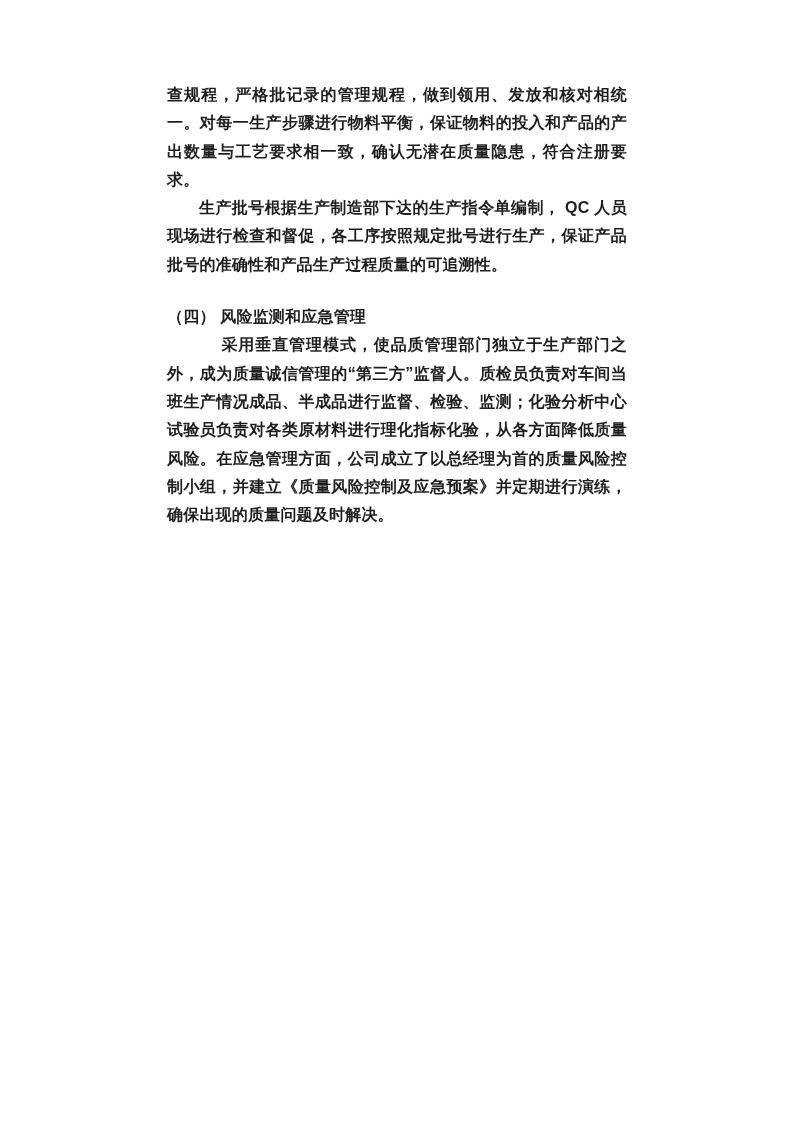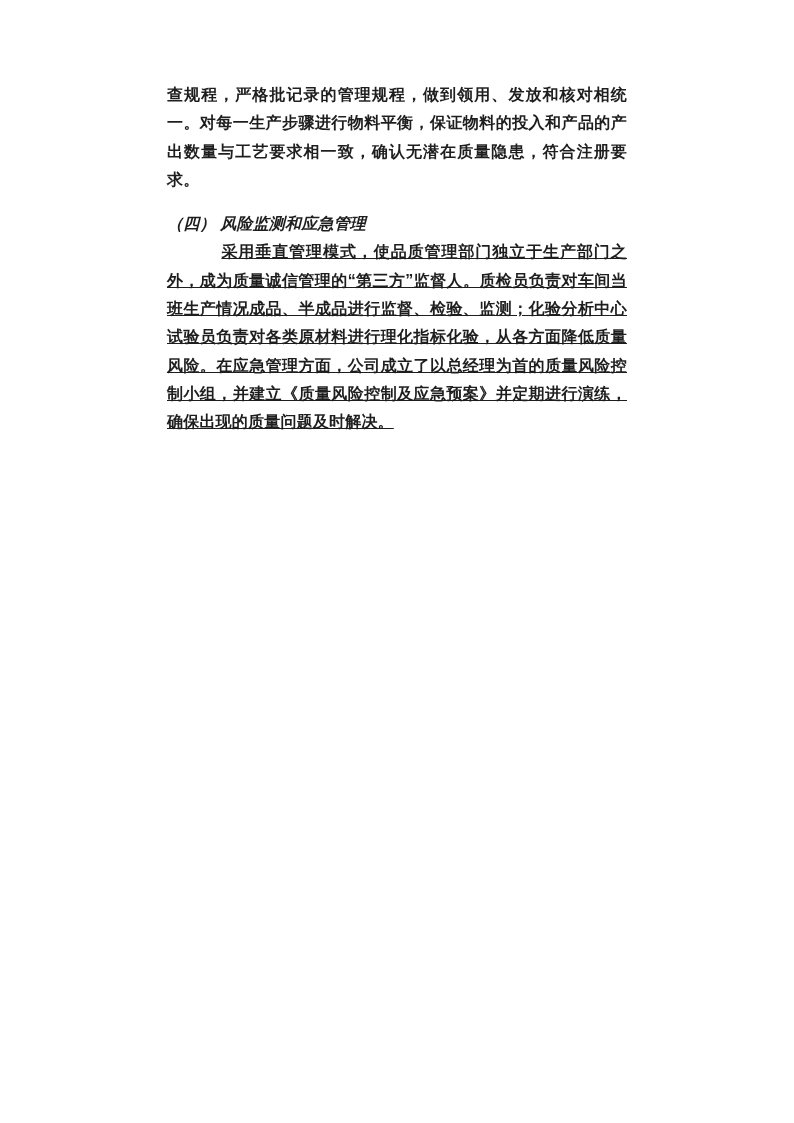--- a/index.html
+++ b/index.html
@@ -27,40 +27,39 @@
     text-align: justify;
     text-justify: inter-ideograph;
     word-break: break-all;
     letter-spacing: 0.2px;
   }
   .doc-body p.indent {
     text-indent: 2em;
   }
   .doc-body p.indent-large {
     text-indent: 3.4em;
-    text-decoration: underline;
   }
   .section-heading {
-    margin: 16px 0 0 0;
+    margin: 24px 0 0 0;
     font-size: 16px;
     line-height: 28.3px;
     font-weight: 700;
     letter-spacing: 0.2px;
-    font-style: italic;
   }
 </style>
 </head>
 <body>
 
 <div class="page">
   <div class="doc-body">
 
     <p>查规程，严格批记录的管理规程，做到领用、发放和核对相统一。对每一生产步骤进行物料平衡，保证物料的投入和产品的产出数量与工艺要求相一致，确认无潜在质量隐患，符合注册要求。</p>
 
 
+    <p class="indent">生产批号根据生产制造部下达的生产指令单编制， QC 人员现场进行检查和督促，各工序按照规定批号进行生产，保证产品批号的准确性和产品生产过程质量的可追溯性。</p>
 
 
     <h2 class="section-heading">（四） 风险监测和应急管理</h2>
 
     <p class="indent-large">采用垂直管理模式，使品质管理部门独立于生产部门之外，成为质量诚信管理的“第三方”监督人。质检员负责对车间当班生产情况成品、半成品进行监督、检验、监测；化验分析中心试验员负责对各类原材料进行理化指标化验，从各方面降低质量风险。在应急管理方面，公司成立了以总经理为首的质量风险控制小组，并建立《质量风险控制及应急预案》并定期进行演练，确保出现的质量问题及时解决。</p>
 
   </div>
 </div>
 
 </body></html>

